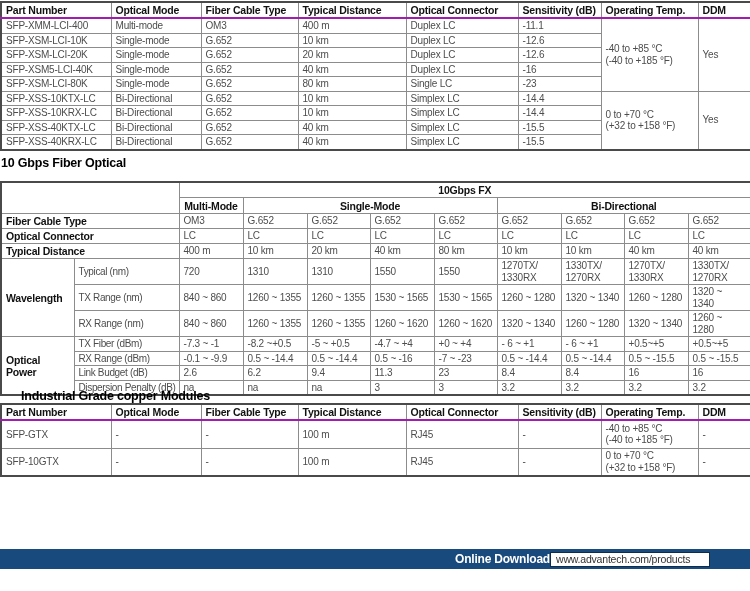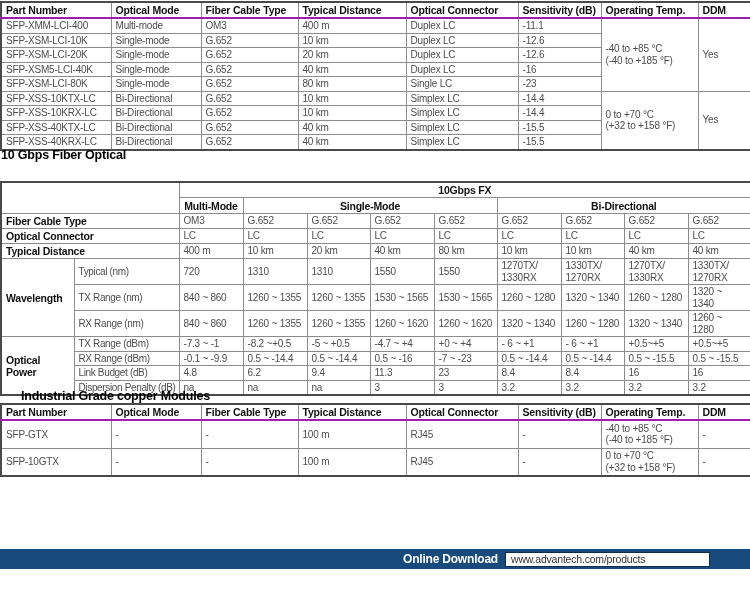--- a/index.html
+++ b/index.html
@@ -24,21 +24,21 @@
   #t1 { position:absolute; top:1px; left:0; }
   #t1 td { white-space:nowrap; }
   #t1 td.wrap2 { white-space:pre-line; }
   #t1 tr { height:14px; }
   #t1 thead tr { height:15px; }
 
   .sec-title {
     position:absolute; left:1px; font-size:12.5px; font-weight:bold;
     color:#000; letter-spacing:-0.2px; white-space:nowrap;
   }
-  #title2 { top:148px; }
+  #title2 { top:156px; }
   #title3 { top:389px;padding-left:20px; }
 
   #t2 { position:absolute; top:181px; left:0; }
   #t2 tr { height:14px; }
   #t2 tr.hr1 { height:12px; }
   #t2 tr.hr2 { height:16px; }
   #t2 tr.tall { height:24px; }
   #t2 th.mode { text-align:center; font-size:10.5px; }
   #t2 th.topspan { text-align:center; font-size:10.5px; border-bottom:1px solid #8c8c8c; }
   #t2 th.lab { font-size:10.5px; }
@@ -52,24 +52,24 @@
   #t3 tbody tr { height:28px; }
   #t3 td { white-space:pre-line; }
 
   #footer {
     position:absolute; top:549px; left:0; width:750px; height:20px;
     background:#194a7d; display:flex; align-items:center;
     justify-content:flex-end; box-sizing:border-box; padding-right:40px;
   }
   #footer .dl-label {
     color:#fff; font-weight:bold; font-size:12px; letter-spacing:-0.2px;
-    margin-right:7px; white-space:nowrap;
+    white-space:nowrap;
   }
   #footer .url-box {
-    width:205px; height:15px; background:#fff; display:flex; align-items:center;
+    width:160px; height:15px; background:#fff; display:flex; align-items:center;
     box-sizing:border-box; padding-left:5px; border:1px solid #0d2c4e;
   }
   #footer .url-box span { font-size:10.5px; color:#333; letter-spacing:-0.2px; white-space:nowrap; }
 </style>
 </head>
 <body>
 
 <div class="page">
 
   <table id="t1" class="frame">
@@ -276,21 +276,21 @@
         <td>1260 ~ 1620</td>
         <td>1260 ~ 1620</td>
         <td>1320 ~ 1340</td>
         <td>1260 ~ 1280</td>
         <td>1320 ~ 1340</td>
         <td>1260 ~ 1280</td>
       </tr>
       <tr class="grp">
         <th class="glab" rowspan="4">Optical
 Power</th>
-        <td class="lab2">TX Range (dBm)</td>
+        <td class="lab2">TX Fiber (dBm)</td>
         <td>-7.3 ~ -1</td>
         <td>-8.2 ~+0.5</td>
         <td>-5 ~ +0.5</td>
         <td>-4.7 ~ +4</td>
         <td>+0 ~ +4</td>
         <td>- 6 ~ +1</td>
         <td>- 6 ~ +1</td>
         <td>+0.5~+5</td>
         <td>+0.5~+5</td>
       </tr>
@@ -301,21 +301,21 @@
         <td>0.5 ~ -14.4</td>
         <td>0.5 ~ -16</td>
         <td>-7 ~ -23</td>
         <td>0.5 ~ -14.4</td>
         <td>0.5 ~ -14.4</td>
         <td>0.5 ~ -15.5</td>
         <td>0.5 ~ -15.5</td>
       </tr>
       <tr>
         <td class="lab2">Link Budget (dB)</td>
-        <td>4.8</td>
+        <td>2.6</td>
         <td>6.2</td>
         <td>9.4</td>
         <td>11.3</td>
         <td>23</td>
         <td>8.4</td>
         <td>8.4</td>
         <td>16</td>
         <td>16</td>
       </tr>
       <tr>

